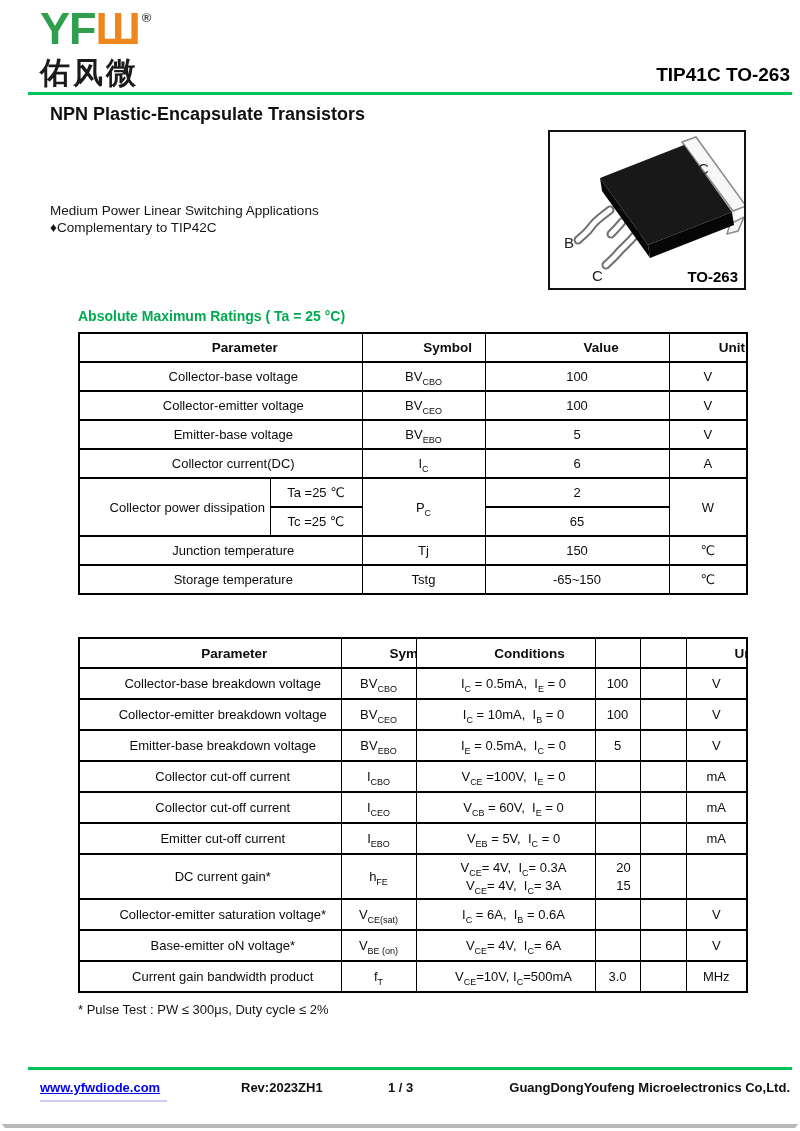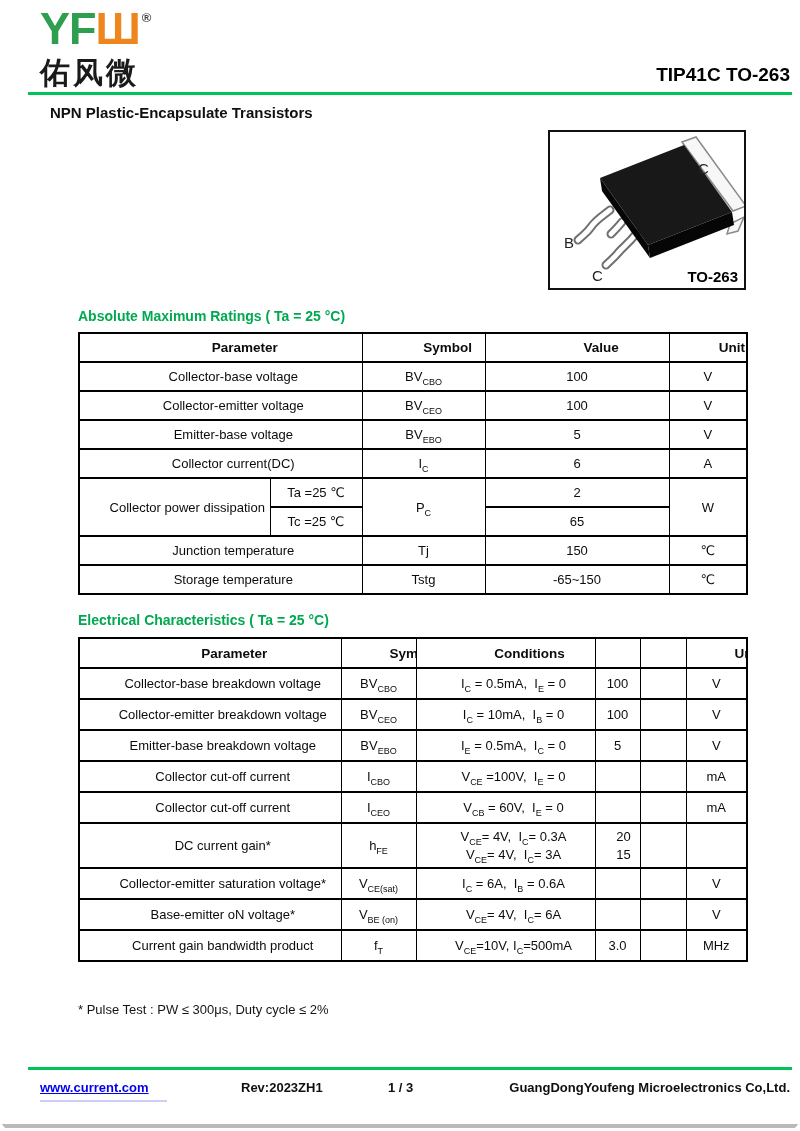--- a/index.html
+++ b/index.html
@@ -12,21 +12,21 @@
   
   .logo { position:absolute; left:40px; top:6px; }
   .logo-en { font-weight:bold; font-size:45px; line-height:1; letter-spacing:-1px; }
   .logo-green { color:#2f9e4f; }
   .logo-orange { color:#ee851d; }
   .logo-reg { font-size:13px; font-weight:bold; color:#444; vertical-align:22px; margin-left:2px; }
   .logo-cn { font-size:30px; font-weight:bold; color:#1a1a1a; letter-spacing:3px; margin-top:2px; }
   .part-title { position:absolute; right:10px; top:64px; font-size:19px; font-weight:bold; color:#000; }
   .rule-green { position:absolute; left:28px; width:764px; height:3px; background:#00c455; }
   .rule-top { top:92px; }
-  .subtitle { position:absolute; left:50px; top:104px; font-size:15px; font-weight:bold; color:#101010; }
+  .subtitle { position:absolute; left:50px; top:104px; font-size:18px; font-weight:bold; color:#101010; }
   
   .desc { position:absolute; left:50px; top:202px; font-size:13.5px; line-height:17px; color:#161616; }
   
   .pkg-box { position:absolute; left:548px; top:130px; width:198px; height:160px; border:2px solid #111; background:#fff; }
   .pkg-label { position:absolute; right:6px; bottom:3px; font-size:15px; font-weight:bold; color:#000; }
   
   .sec-head { position:absolute; left:78px; font-size:14px; font-weight:bold; color:#00a94f; }
   .sec1 { top:308px; }
   .sec2 { top:612px; }
   
@@ -62,20 +62,24 @@
 <div class="page">
 
   <div class="logo">
     <div class="logo-en"><span class="logo-green">YF</span><span class="logo-orange">Ш</span><span class="logo-reg">®</span></div>
     <div class="logo-cn">佑风微</div>
   </div>
   <div class="part-title">TIP41C TO-263</div>
   <div class="rule-green rule-top"></div>
   <div class="subtitle">NPN Plastic-Encapsulate Transistors</div>
 
+  <div class="desc">
+    <div>Medium Power Linear Switching Applications</div>
+    <div>♦Complementary to TIP42C</div>
+  </div>
 
   <div class="pkg-box">
     <svg width="194" height="156" viewBox="0 0 194 156">
 
       <polygon points="132,10 146,5 196,74 183,79" fill="#f7f7f7" stroke="#8a8a8a" stroke-width="1.5"></polygon>
       <polygon points="180,92 194,85 188,99 177,102" fill="#f7f7f7" stroke="#8a8a8a" stroke-width="1.5"></polygon>
 
       <g>
         <path d="M60,78 C50,86 46,88 41,95 C37,101 33,103 28,108" stroke="#6f6f6f" stroke-width="9" fill="none" stroke-linecap="round"></path>
         <path d="M60,78 C50,86 46,88 41,95 C37,101 33,103 28,108" stroke="#ffffff" stroke-width="5" fill="none" stroke-linecap="round"></path>
@@ -155,21 +159,20 @@
     </tr>
     <tr>
       <td colspan="2" class="l">Storage temperature</td>
       <td>Tstg</td>
       <td>-65~150</td>
       <td>℃</td>
     </tr>
   </tbody>
     </table>
 
-  <div class="sec-head sec2">Electrical Characteristics ( Ta = 25 °C)</div>
   <table class="ds t2">
     <colgroup>
         <col style="width:262px">
         <col style="width:75px">
         <col style="width:179px">
         <col style="width:45px">
         <col style="width:46px">
         <col style="width:61px">
       </colgroup>
     <tbody>
@@ -214,20 +217,28 @@
       <td>mA</td>
     </tr>
     <tr>
       <td class="l">Collector cut-off current</td>
       <td>I<sub>CEO</sub></td>
       <td class="cond">V<sub>CB</sub> = 60V,&nbsp; I<sub>E</sub> = 0</td>
       <td></td>
       <td></td>
       <td>mA</td>
     </tr>
+    <tr>
+      <td class="l">Emitter cut-off current</td>
+      <td>I<sub>EBO</sub></td>
+      <td class="cond">V<sub>EB</sub> = 5V,&nbsp; I<sub>C</sub> = 0</td>
+      <td></td>
+      <td></td>
+      <td>mA</td>
+    </tr>
     <tr class="tall">
       <td class="l">DC current gain*</td>
       <td>h<sub>FE</sub></td>
       <td class="cond two-line">
         <div>V<sub>CE</sub>= 4V,&nbsp; I<sub>C</sub>= 0.3A</div>
         <div>V<sub>CE</sub>= 4V,&nbsp; I<sub>C</sub>= 3A</div>
       </td>
       <td class="two-line">
         <div>20</div>
         <div>15</div>
@@ -258,20 +269,20 @@
       <td>3.0</td>
       <td></td>
       <td>MHz</td>
     </tr>
   </tbody>
     </table>
 
   <div class="footnote">* Pulse Test : PW ≤ 300μs, Duty cycle ≤ 2%</div>
 
   <div class="rule-green rule-footer"></div>
-  <a class="footer-item f-url" href="#">www.current.com</a>
+  <a class="footer-item f-url" href="#">www.yfwdiode.com</a>
   <div class="footer-item f-rev">Rev:2023ZH1</div>
   <div class="footer-item f-page">1 / 3</div>
   <div class="footer-item f-co">GuangDongYoufeng Microelectronics Co,Ltd.</div>
   <div class="link-annot"></div>
   <div class="bottom-bar"></div>
 
 </div>
 
 </body></html>

